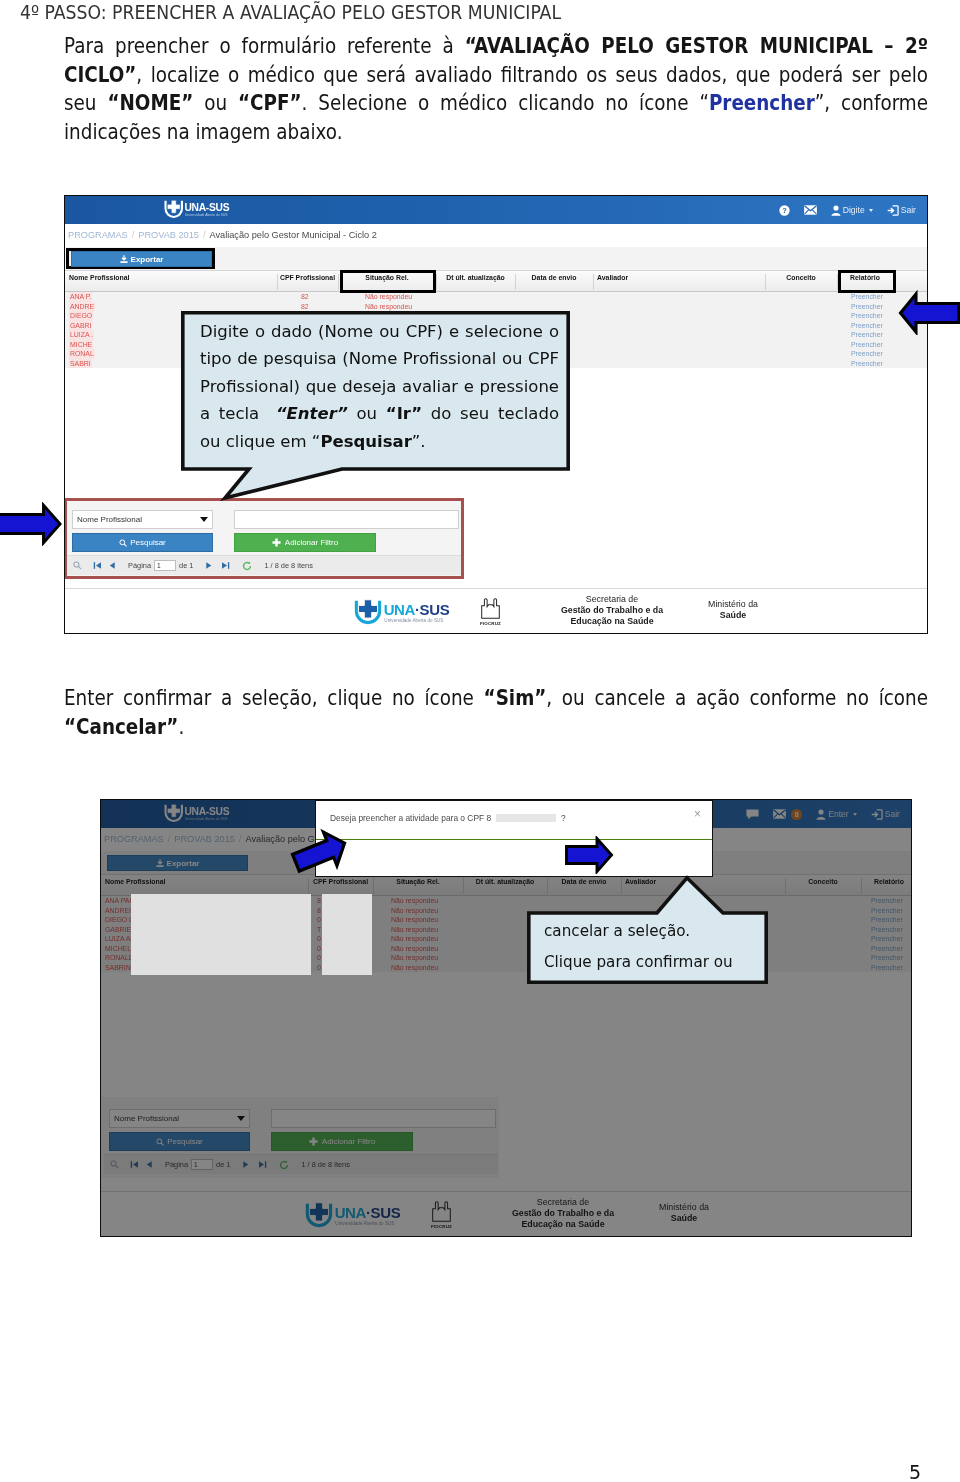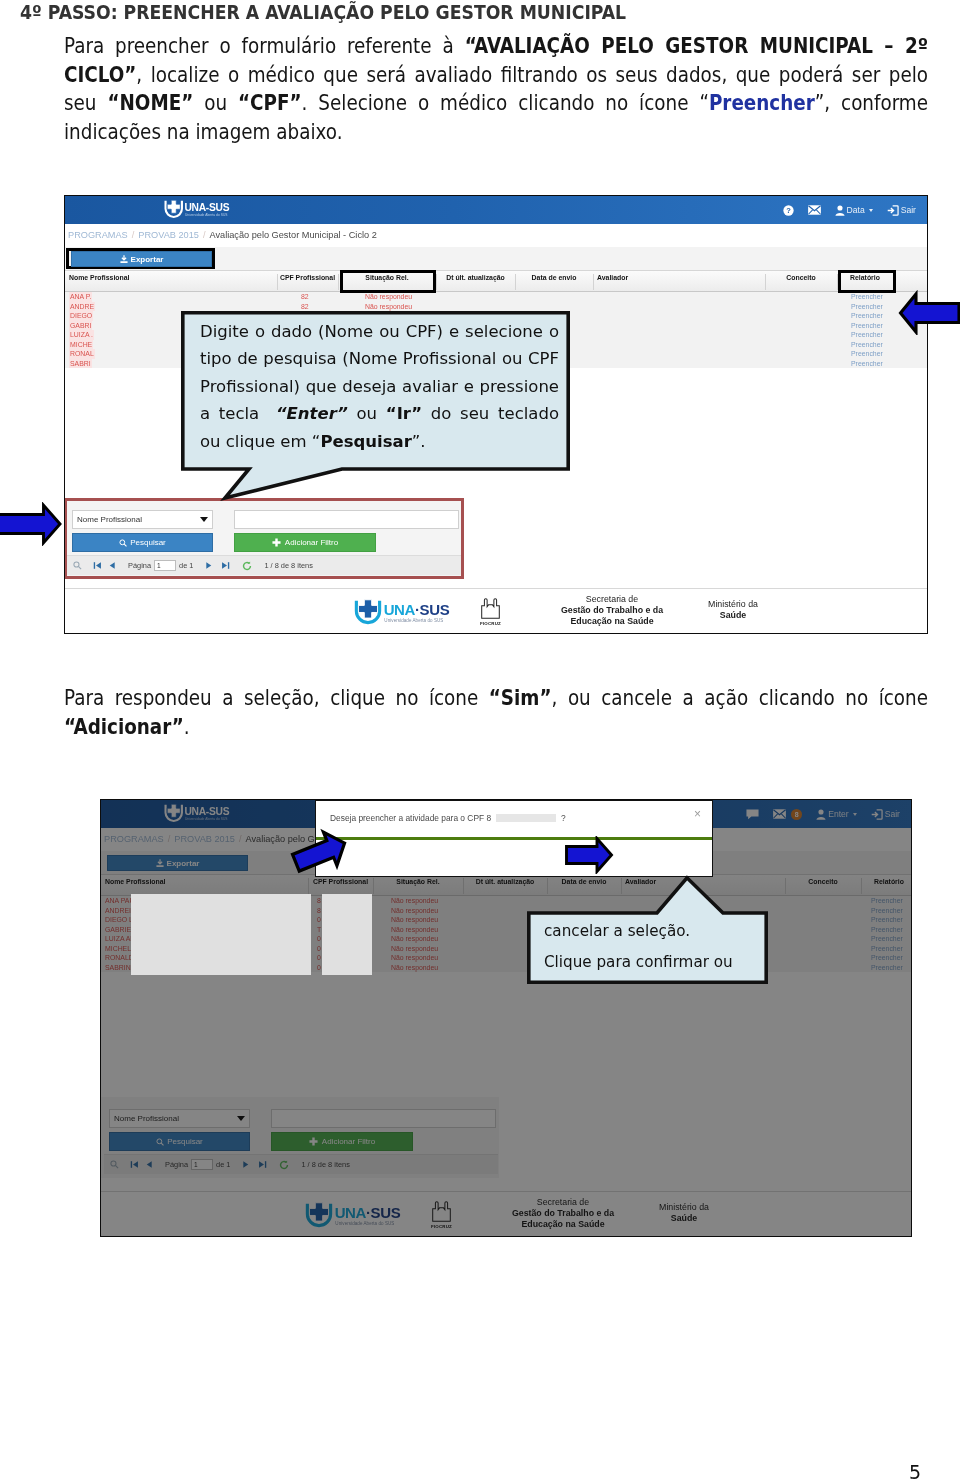--- a/index.html
+++ b/index.html
@@ -5,21 +5,21 @@
 <style>
   html,body{margin:0;padding:0;}
   body{width:960px;height:1482px;background:#fff;position:relative;overflow:hidden;
        font-family:"Liberation Sans",sans-serif;}
   .page{position:absolute;left:0;top:0;width:960px;height:1482px;}
   div,span{box-sizing:border-box;}
 
   
   .doc-heading{position:absolute;left:20px;top:1px;
     font-family:"DejaVu Sans Condensed","DejaVu Sans",sans-serif;
-    font-size:19.2px;font-weight:bold;color:#333333;white-space:nowrap;}
+    font-size:19.2px;font-weight:normal;color:#333333;white-space:nowrap;}
   .doc-para{position:absolute;font-family:"DejaVu Sans Condensed","DejaVu Sans",sans-serif;
     font-size:20.4px;color:#161616;text-align:justify;line-height:28.6px;}
   .seg-bold-heading{font-weight:bold;}
   .seg-bold-blue{font-weight:bold;color:#2032a0;}
   .seg-bold{font-weight:bold;}
   .seg-bold-italic{font-weight:bold;font-style:italic;margin-left:8px;}
   .page-num{position:absolute;left:909px;top:1463px;
     font-family:"DejaVu Sans","Liberation Sans",sans-serif;font-size:19px;color:#111;line-height:19px;}
 
   
@@ -100,21 +100,21 @@
   .co1{font-size:16.5px;line-height:27.4px;}
   .co2{font-size:16.2px;line-height:34.5px;}
 
   
   .arrow{position:absolute;}
 
   
   .dim{position:absolute;left:0;top:0;right:0;bottom:0;background:rgba(12,12,12,.50);}
   .modal{position:absolute;left:214px;top:0px;width:398px;height:77px;background:#fff;
      border:1px solid #111;}
-  .modal-head{position:absolute;left:0;top:0;right:0;height:39px;border-bottom:3px solid #4d7c0f;}
+  .modal-head{position:absolute;left:0;top:0;right:0;height:39px;border-bottom:1px solid #4d7c0f;}
   .modal-msg{position:absolute;left:14px;top:12px;font-family:"Liberation Sans",sans-serif;
      font-size:8.4px;color:#4a4a4a;display:flex;align-items:center;gap:0;}
   .redact{display:inline-block;width:60px;height:8px;background:#e6e6e6;margin:0 5px;}
   .modal-x{position:absolute;right:11px;top:7px;font-family:"Liberation Sans",sans-serif;
      font-size:12px;color:#9c9c9c;line-height:12px;}
   .modal-foot{position:absolute;left:0;bottom:0;right:0;height:37px;}
   .btn-cancel{position:absolute;left:301px;top:6px;width:46px;height:21px;background:#fff;border:1px solid #c7c7c7;
      display:flex;align-items:center;justify-content:center;
      font-family:"Liberation Sans",sans-serif;font-size:9px;color:#3a3a3a;}
   .btn-sim{position:absolute;left:356px;top:6px;width:28px;height:21px;background:#2e72ab;border:1px solid #2a669b;
@@ -129,21 +129,21 @@
 </style>
 </head>
 <body>
 
 <div class="page">
 
   <div class="doc-heading">4º PASSO: PREENCHER A AVALIAÇÃO PELO GESTOR MUNICIPAL</div>
 
   <div class="doc-para" style="left:64px;top:32px;width:864px;"><span>Para preencher o formulário referente à </span><span class="seg-bold-heading">“AVALIAÇÃO PELO GESTOR MUNICIPAL – 2º CICLO”</span><span>, localize o médico que será avaliado filtrando os seus dados, que poderá ser pelo seu </span><span class="seg-bold-heading">“NOME”</span><span> ou </span><span class="seg-bold-heading">“CPF”</span><span>. Selecione o médico clicando no ícone </span><span>“</span><span class="seg-bold-blue">Preencher</span><span>”, conforme indicações na imagem abaixo.</span></div>
 
-  <div class="doc-para" style="left:64px;top:684px;width:864px;"><span>Para respondeu a seleção, clique no ícone </span><span class="seg-bold-heading">“Sim”</span><span>, ou cancele a ação clicando no ícone </span><span class="seg-bold-heading">“Adicionar”</span><span>.</span></div>
+  <div class="doc-para" style="left:64px;top:684px;width:864px;"><span>Enter confirmar a seleção, clique no ícone </span><span class="seg-bold-heading">“Sim”</span><span>, ou cancele a ação conforme no ícone </span><span class="seg-bold-heading">“Cancelar”</span><span>.</span></div>
 
   <div class="shot shot1">
 
     <div class="navbar">
       <div class="nav-logo">
         <svg viewBox="0 0 150 46" width="70" height="22">
           <path d="M5.5 3 L5.5 20.5 A17.5 17.5 0 0 0 40.5 20.5 L40.5 3" fill="none" stroke="#ffffff" stroke-width="4.6"></path>
           <path d="M17.6 2 h10.8 v8.6 h8.6 v10.8 h-8.6 v8.6 h-10.8 v-8.6 h-8.6 v-10.8 h8.6 z" fill="#ffffff" stroke="#2062ae" stroke-width="1.6"></path>
           <text x="46" y="25" font-family="Liberation Sans, sans-serif" font-size="22" font-weight="bold" fill="#ffffff" letter-spacing="-0.6">UNA-SUS</text>
           <text x="47" y="36" font-family="Liberation Sans, sans-serif" font-size="7" fill="#b9cfe8" letter-spacing="0.1">Universidade Aberta do SUS</text>
@@ -161,21 +161,21 @@
             <rect x="0.6" y="0.6" width="16.8" height="11.8" fill="#fff" stroke="#fff"></rect>
             <path d="M0.6 0.6 L9 7.5 L17.4 0.6" fill="none" stroke="#2062ae" stroke-width="1.6"></path>
             <path d="M0.6 12.4 L6.4 6.2 M17.4 12.4 L11.6 6.2" fill="none" stroke="#2062ae" stroke-width="1.4"></path>
           </svg>
         </span>
         <span class="nav-item">
           <svg width="10" height="11" viewBox="0 0 14 15">
             <circle cx="7" cy="4" r="3.6" fill="#fff"></circle>
             <path d="M0.6 15 C0.6 9.6 13.4 9.6 13.4 15 Z" fill="#fff"></path>
           </svg>
-          <span>Data</span>
+          <span>Digite</span>
           <span class="caret"></span>
         </span>
         <span class="nav-item">
           <svg width="12" height="11" viewBox="0 0 16 15">
             <path d="M7.5 1.2 h6.4 a1 1 0 0 1 1 1 v10.6 a1 1 0 0 1 -1 1 h-6.4" fill="none" stroke="#fff" stroke-width="1.7"></path>
             <path d="M0.8 7.5 h7.6 M5.1 4 L8.8 7.5 L5.1 11" fill="none" stroke="#fff" stroke-width="1.8"></path>
           </svg>
           <span>Sair</span>
         </span>
       </div>

